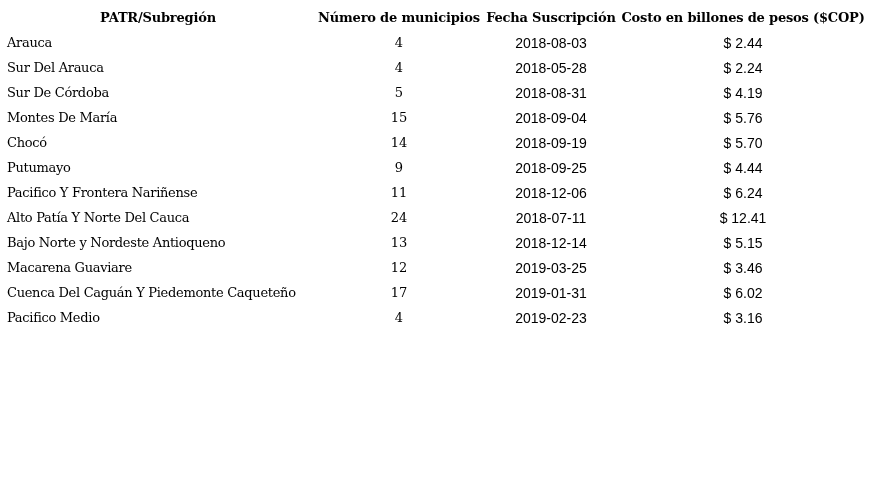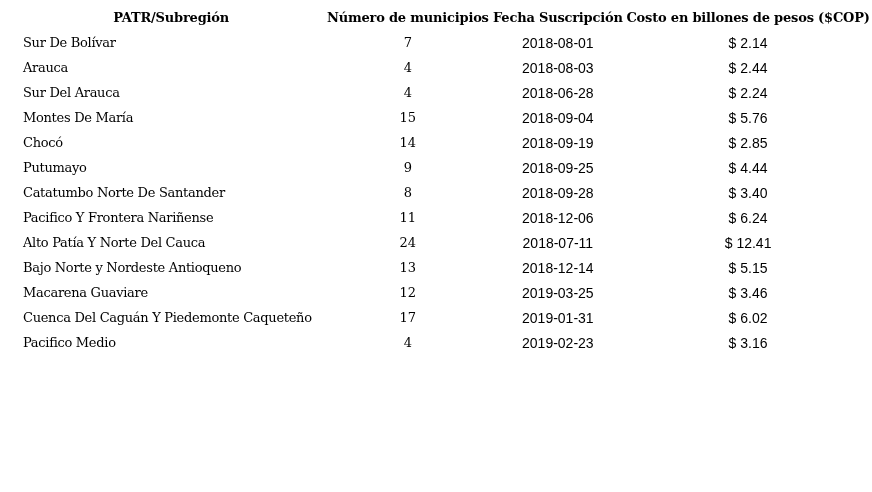--- a/index.html
+++ b/index.html
@@ -1,18 +1,18 @@
 <!DOCTYPE html>
 <html><head>
 <meta charset="utf-8">
 <style>
   html, body { margin: 0; padding: 0; background: #ffffff; }
   body { width: 872px; height: 492px; overflow: hidden; position: relative; color: #000; }
   table.patr {
-    position: absolute; left: 18px; top: 4px;
+    position: absolute; left: 2px; top: 4px;
     border-collapse: collapse;
     table-layout: fixed;
   }
   th, td { padding: 0; height: 25px; white-space: nowrap; }
   th {
     font-family: "DejaVu Serif", serif;
     font-weight: bold; font-size: 13px;
     text-align: center; height: 26px;
     letter-spacing: -0.2px;
   }
@@ -38,60 +38,54 @@
   <thead>
     <tr>
       <th>PATR/Subregión</th>
       <th>Número de municipios</th>
       <th>Fecha Suscripción</th>
       <th>Costo en billones de pesos ($COP)</th>
     </tr>
   </thead>
   <tbody id="tbody">
     <tr>
-        <td class="name">Sur De Bolívar</td>
-        <td class="num">7</td>
-        <td class="date">2018-08-01</td>
-        <td class="cost">$ 2.14</td>
-      </tr>
-    <tr>
         <td class="name">Arauca</td>
         <td class="num">4</td>
         <td class="date">2018-08-03</td>
         <td class="cost">$ 2.44</td>
       </tr>
     <tr>
         <td class="name">Sur Del Arauca</td>
         <td class="num">4</td>
-        <td class="date">2018-06-28</td>
+        <td class="date">2018-05-28</td>
         <td class="cost">$ 2.24</td>
+      </tr>
+    <tr>
+        <td class="name">Sur De Córdoba</td>
+        <td class="num">5</td>
+        <td class="date">2018-08-31</td>
+        <td class="cost">$ 4.19</td>
       </tr>
     <tr>
         <td class="name">Montes De María</td>
         <td class="num">15</td>
         <td class="date">2018-09-04</td>
         <td class="cost">$ 5.76</td>
       </tr>
     <tr>
         <td class="name">Chocó</td>
         <td class="num">14</td>
         <td class="date">2018-09-19</td>
-        <td class="cost">$ 2.85</td>
+        <td class="cost">$ 5.70</td>
       </tr>
     <tr>
         <td class="name">Putumayo</td>
         <td class="num">9</td>
         <td class="date">2018-09-25</td>
         <td class="cost">$ 4.44</td>
-      </tr>
-    <tr>
-        <td class="name">Catatumbo Norte De Santander</td>
-        <td class="num">8</td>
-        <td class="date">2018-09-28</td>
-        <td class="cost">$ 3.40</td>
       </tr>
     <tr>
         <td class="name">Pacifico Y Frontera Nariñense</td>
         <td class="num">11</td>
         <td class="date">2018-12-06</td>
         <td class="cost">$ 6.24</td>
       </tr>
     <tr>
         <td class="name">Alto Patía Y Norte Del Cauca</td>
         <td class="num">24</td>

